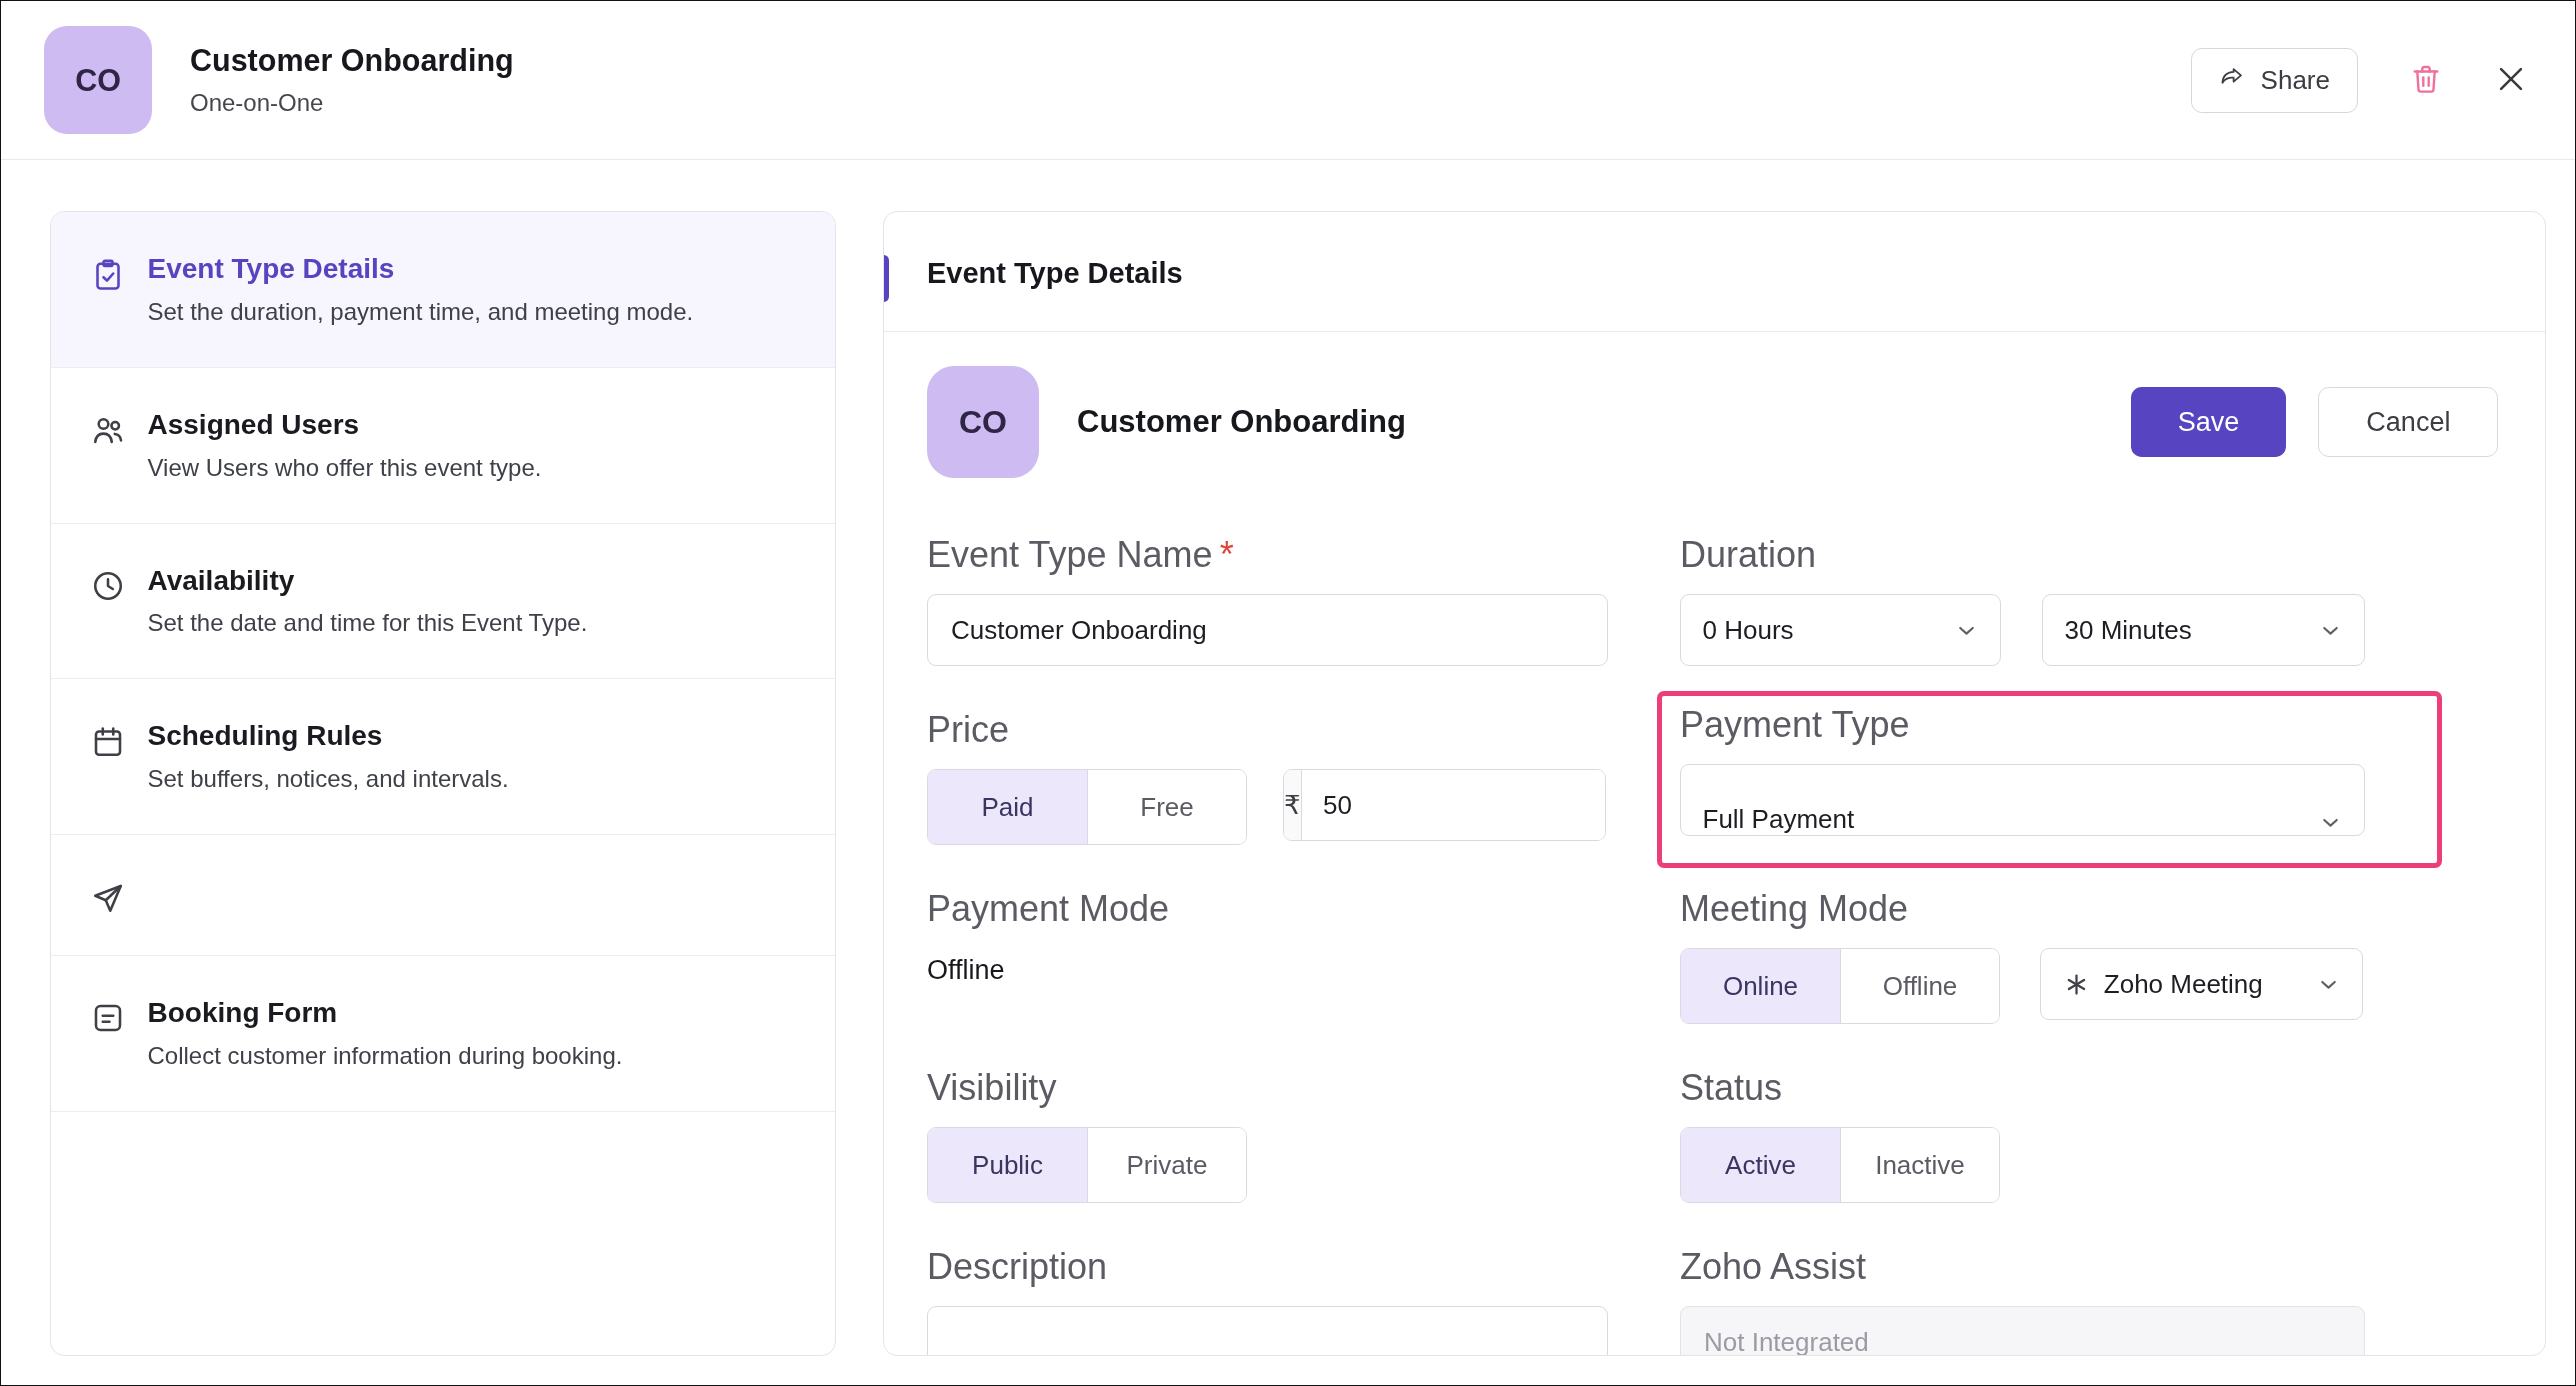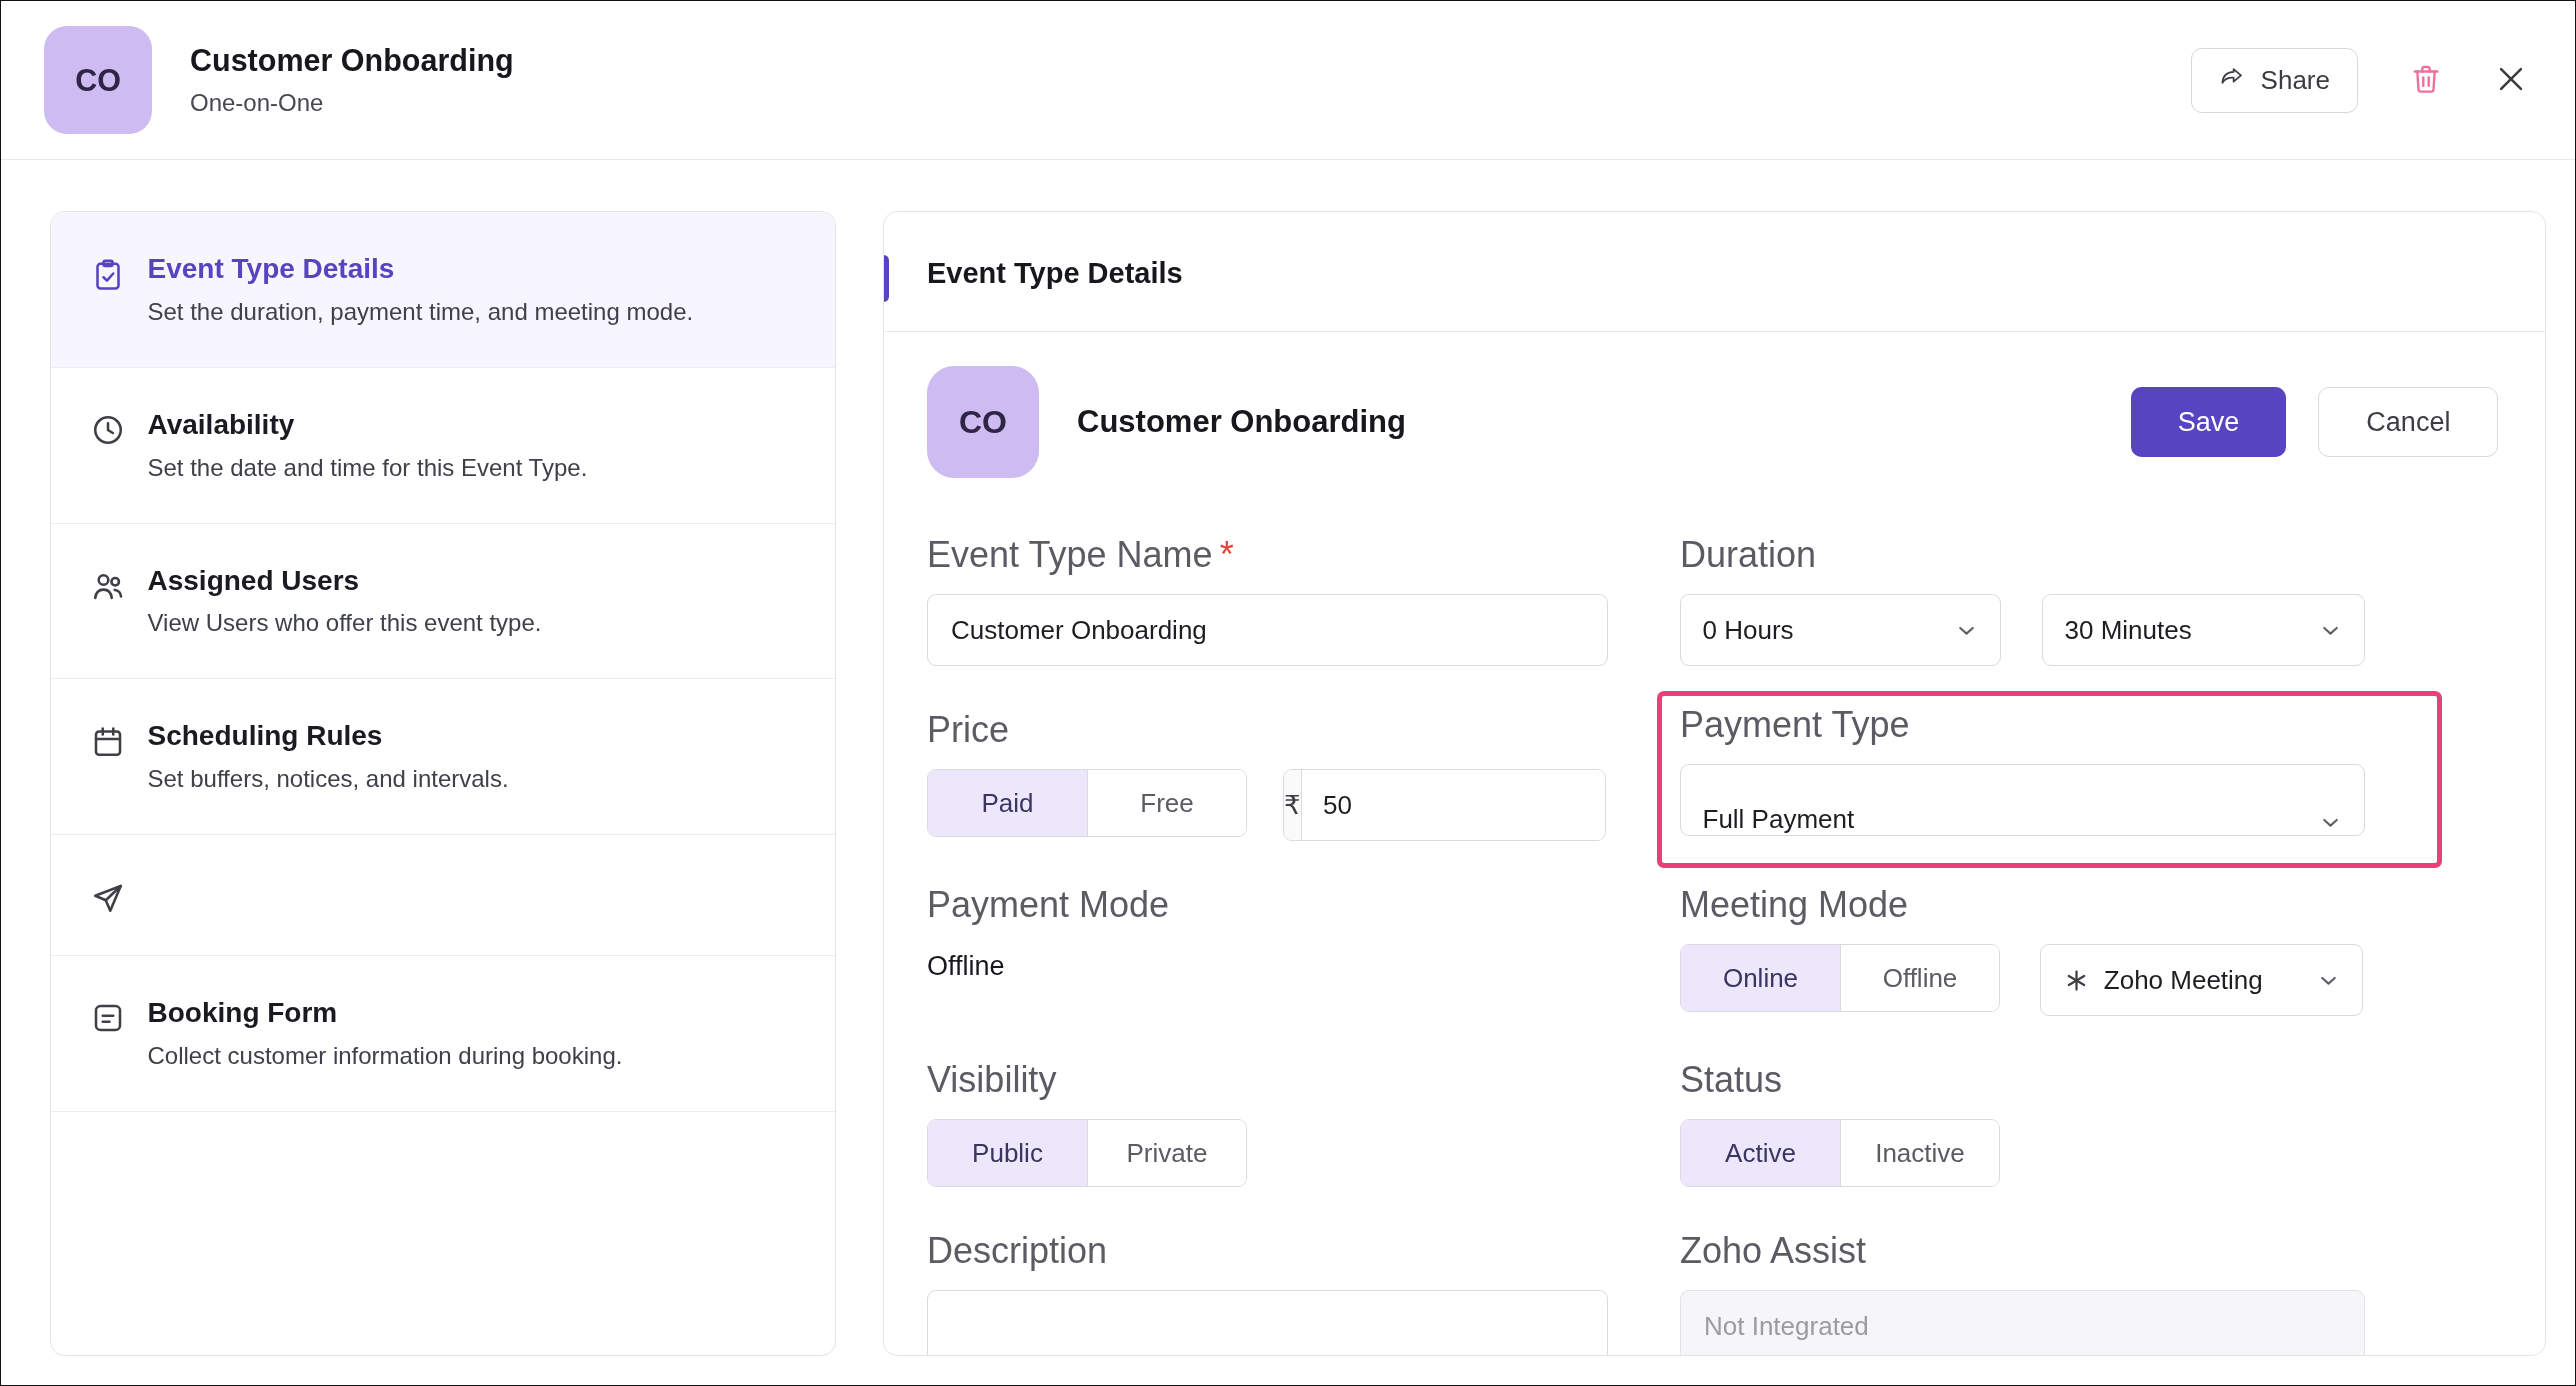--- a/index.html
+++ b/index.html
@@ -57,21 +57,21 @@
   .ctl { height:72px; border:1.8px solid #D9DAE1; border-radius:9px; background:#fff; font-size:26px; color:#1D1E22; }
   input.ctl { width:100%; padding:0 23px; outline:none; font-family:inherit; }
   .selectbox { display:flex; align-items:center; justify-content:space-between; padding:0 21.5px; cursor:pointer; }
   .selectbox .sel-left { display:flex; align-items:center; gap:14.3px; }
   .chev svg { width:25px; height:25px; stroke:#5F6066; fill:none; stroke-width:2; stroke-linecap:round; stroke-linejoin:round; display:block; }
 
   .hflex { display:flex; }
   .gap46 { gap:41px; } .gap40 { gap:36px; } .gap45 { gap:40px; }
   .w358 { width:321px; } .w361 { width:323px; } .w360 { width:323px; } .w100 { width:100%;align-items:flex-end; }
 
-  .toggle { display:inline-flex; height:68px; border:1.8px solid #D9DAE1; border-radius:9px; overflow:hidden; background:#fff; }
+  .toggle { display:inline-flex; height:76px; border:1.8px solid #D9DAE1; border-radius:9px; overflow:hidden; background:#fff; }
   .seg { min-width:159px; padding:0 27px; display:flex; align-items:center; justify-content:center;
          font-size:26px; color:#5B5C63; background:#fff; cursor:pointer; }
   .seg + .seg { border-left:1.8px solid #D9DAE1; }
   .seg.on { background:#ECE7FA; color:#3A3561; }
 
   .currency { display:flex; width:323px; height:72px; border:1.8px solid #D9DAE1; border-radius:9px; overflow:hidden; }
   .cur-prefix { width:65px; display:flex; align-items:center; justify-content:center; background:#FAFAFB;
                 border-right:1.8px solid #D9DAE1; font-size:26px; color:#3C3D43; }
   .cur-input { flex:1; border:none; outline:none; padding:0 21.5px; font-size:26px; font-family:inherit; color:#1D1E22; }
 
@@ -141,42 +141,42 @@
         </span>
         <span>
           <span class="side-title" style="display:block">Event Type Details</span>
           <span class="side-desc" style="display:block">Set the duration, payment time, and meeting mode.</span>
         </span>
       </div>
 
       <div class="side-item">
         <span class="icn">
           <svg viewBox="0 0 24 24">
-              <circle cx="12" cy="12" r="8.5"></circle>
-              <path d="M12 7.5 V12 l3.2 2"></path>
-            </svg>
-        </span>
-        <span>
-          <span class="side-title" style="display:block">Availability</span>
-          <span class="side-desc" style="display:block">Set the date and time for this Event Type.</span>
-        </span>
-      </div>
-
-      <div class="side-item">
-        <span class="icn">
-          <svg viewBox="0 0 24 24">
               <circle cx="9" cy="8" r="3.2"></circle>
               <path d="M3.5 20c.4-3.6 2.6-5.6 5.5-5.6s5.1 2 5.5 5.6"></path>
               <circle cx="16.8" cy="9.2" r="2.5"></circle>
               <path d="M16.5 14.6c2.5.2 3.9 1.8 4.2 4.4"></path>
             </svg>
         </span>
         <span>
           <span class="side-title" style="display:block">Assigned Users</span>
           <span class="side-desc" style="display:block">View Users who offer this event type.</span>
+        </span>
+      </div>
+
+      <div class="side-item">
+        <span class="icn">
+          <svg viewBox="0 0 24 24">
+              <circle cx="12" cy="12" r="8.5"></circle>
+              <path d="M12 7.5 V12 l3.2 2"></path>
+            </svg>
+        </span>
+        <span>
+          <span class="side-title" style="display:block">Availability</span>
+          <span class="side-desc" style="display:block">Set the date and time for this Event Type.</span>
         </span>
       </div>
 
       <div class="side-item">
         <span class="icn">
           <svg viewBox="0 0 24 24">
               <rect x="4" y="5" width="16" height="15.5" rx="2"></rect>
               <path d="M4 10 h16"></path>
               <path d="M8.5 3 v4"></path>
               <path d="M15.5 3 v4"></path>

